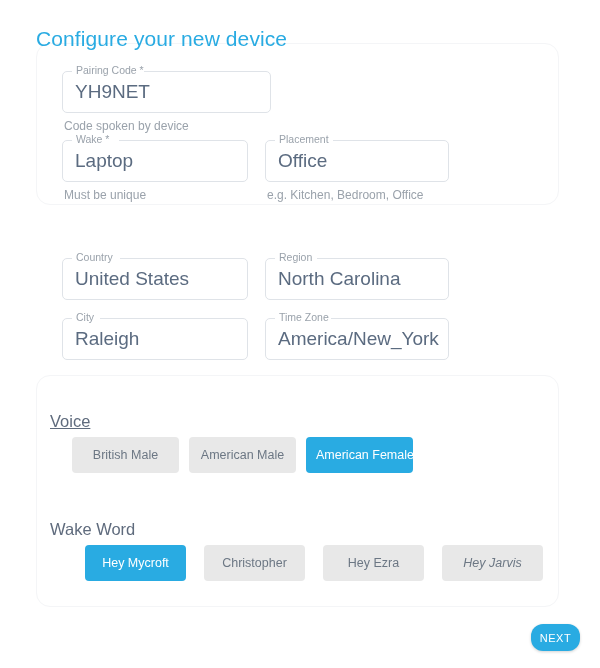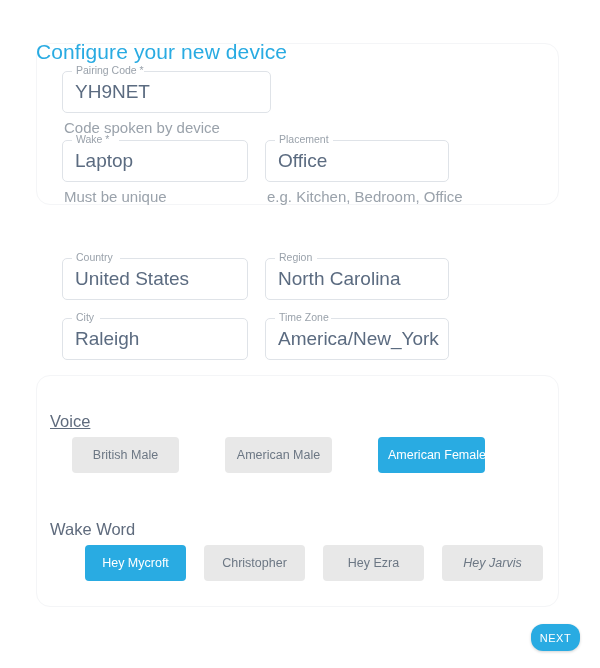--- a/index.html
+++ b/index.html
@@ -18,21 +18,21 @@
     width: 600px;
     height: 668px;
     overflow: hidden;
     background: #ffffff;
   }
 
   
   .page-title {
     position: absolute;
     left: 36px;
-    top: 26px;
+    top: 13px;
     font-size: 21px;
     font-weight: 400;
     color: #29ABE2;
     letter-spacing: .1px;
     white-space: nowrap;
   }
 
   
   .faint-card {
     position: absolute;
@@ -82,21 +82,21 @@
     top: 12px;
     font-size: 19px;
     color: #5b6b80;
     white-space: nowrap;
     line-height: 18px;
   }
   .field .hint {
     position: absolute;
     left: 2px;
     top: 48px;
-    font-size: 15px;
+    font-size: 12px;
     color: #9aa2ab;
     white-space: nowrap;
   }
 
   
   #f-pairing   { left: 62px;  top: 71px;  width: 209px; }
   #f-name      { left: 62px;  top: 140px; width: 186px; }
   #f-placement { left: 265px; top: 140px; width: 184px; }
   #f-country   { left: 62px;  top: 258px; width: 186px; }
   #f-region    { left: 265px; top: 258px; width: 184px; }
@@ -114,21 +114,21 @@
   }
   #h-geo   { top: 222px; }
   #h-voice { top: 398px; text-decoration: underline; }
   #h-wake  { top: 506px; }
 
   
   .chip-row {
     position: absolute;
     display: flex;
   }
-  #row-voice { left: 72px; top: 437px; gap: 36px; }
+  #row-voice { left: 72px; top: 437px; }
   #row-wake  { left: 85px; top: 545px; }
 
   .chip {
     height: 36px;
     border: none;
     border-radius: 4px;
     background: #e8e8e8;
     color: #6c7784;
     font-family: "Liberation Sans", sans-serif;
     font-size: 12.5px;

